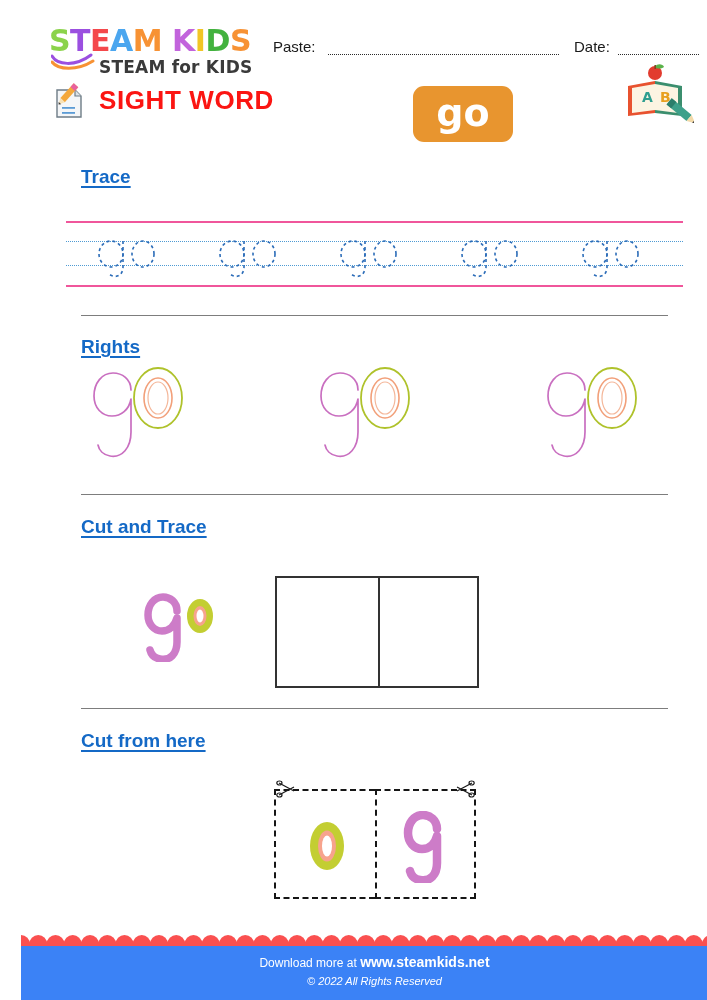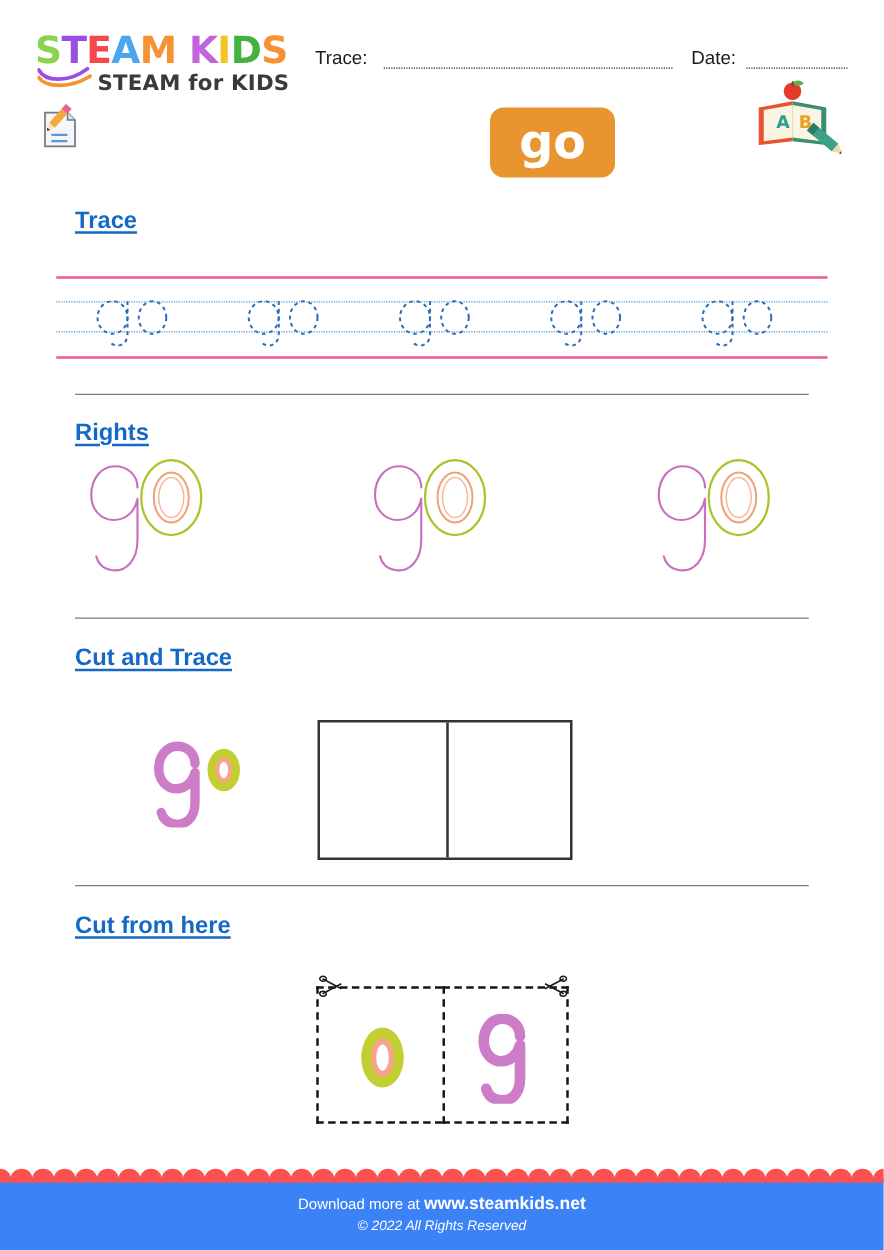--- a/index.html
+++ b/index.html
@@ -1,21 +1,21 @@
 <!DOCTYPE html>
 <html><head>
 <meta charset="utf-8">
 <style>
   html,body{margin:0;padding:0;}
   body{
     width:707px;height:1000px;background:#ffffff;
     font-family:"Liberation Sans",sans-serif;
     position:relative;overflow:hidden;
   }
-  .page{position:absolute;inset:0;}
+  .page{position:absolute;inset:0;margin-left:21px;}
 
   
   .header{position:absolute;left:0;top:0;width:707px;height:148px;}
 
   .logo{position:absolute;left:28px;top:26px;width:212px;height:44px;}
   .logo-word{position:absolute;left:0;top:0;font-size:30px;font-weight:bold;
     letter-spacing:-0.5px;line-height:30px;font-family:"DejaVu Sans",sans-serif;}
   .logo-word span{display:inline-block;}
   .logo-swoosh{position:absolute;left:2px;top:27px;width:44px;height:17px;}
   .logo-sub{position:absolute;left:50px;top:31px;font-size:17px;font-weight:bold;
@@ -89,37 +89,38 @@
 
     <div class="logo">
       <div class="logo-word" id="logo-wordmark"><span style="color: rgb(139, 211, 75);">S</span><span style="color: rgb(155, 79, 224);">T</span><span style="color: rgb(244, 72, 75);">E</span><span style="color: rgb(75, 166, 239);">A</span><span style="color: rgb(247, 146, 52);">M</span><span style="color: rgb(255, 255, 255);">&nbsp;</span><span style="color: rgb(194, 100, 220);">K</span><span style="color: rgb(242, 197, 37);">I</span><span style="color: rgb(67, 178, 62);">D</span><span style="color: rgb(247, 146, 52);">S</span></div>
       <svg class="logo-swoosh" viewBox="0 0 44 17">
         <path d="M1 3 C6 12, 24 14, 40 2" stroke="#9B4FE0" stroke-width="3" fill="none" stroke-linecap="round"></path>
         <path d="M1 9 C7 17, 26 18, 42 8" stroke="#F79234" stroke-width="3" fill="none" stroke-linecap="round"></path>
       </svg>
       <div class="logo-sub">STEAM for KIDS</div>
     </div>
 
-    <div class="field field-name">Trace:</div>
+    <div class="field field-name">Paste:</div>
     <div class="rule rule-name"></div>
     <div class="field field-date">Date:</div>
     <div class="rule rule-date"></div>
 
     <svg class="memo-icon" viewBox="0 0 36 38">
       <path d="M6 8 L24 8 L30 14 L30 35 L6 35 Z" fill="#F4F6F8" stroke="#6E7C86" stroke-width="1.4"></path>
       <path d="M24 8 L24 14 L30 14" fill="#DDE3E8" stroke="#6E7C86" stroke-width="1.2"></path>
       <rect x="11" y="25" width="13" height="1.8" fill="#5B9BD5"></rect>
       <rect x="11" y="30" width="13" height="1.8" fill="#5B9BD5"></rect>
       <g transform="rotate(42 16 14)">
         <rect x="12.5" y="0" width="6" height="20" fill="#F4A83C"></rect>
         <rect x="12.5" y="0" width="6" height="5" fill="#E8629E"></rect>
         <path d="M12.5 20 L18.5 20 L15.5 26 Z" fill="#F8E2B6"></path>
         <path d="M13.8 24 L17.2 24 L15.5 26 Z" fill="#3A3A3A"></path>
       </g>
     </svg>
+    <div class="sight-title">SIGHT WORD</div>
 
     <div class="word-badge">
       <div class="wb-txt">go</div>
     </div>
 
     <svg class="book-icon" viewBox="0 0 72 60">
       <circle cx="33" cy="9" r="7" fill="#E23B2E"></circle>
       <path d="M33 3 C35 -1, 41 0, 42 3 C39 5, 35 5, 33 3Z" fill="#5BB24A"></path>
       <rect x="32.4" y="1" width="1.6" height="4" fill="#7A4A22"></rect>
       <path d="M6 22 L33 17 L33 49 L6 52 Z" fill="#E8522F"></path>

